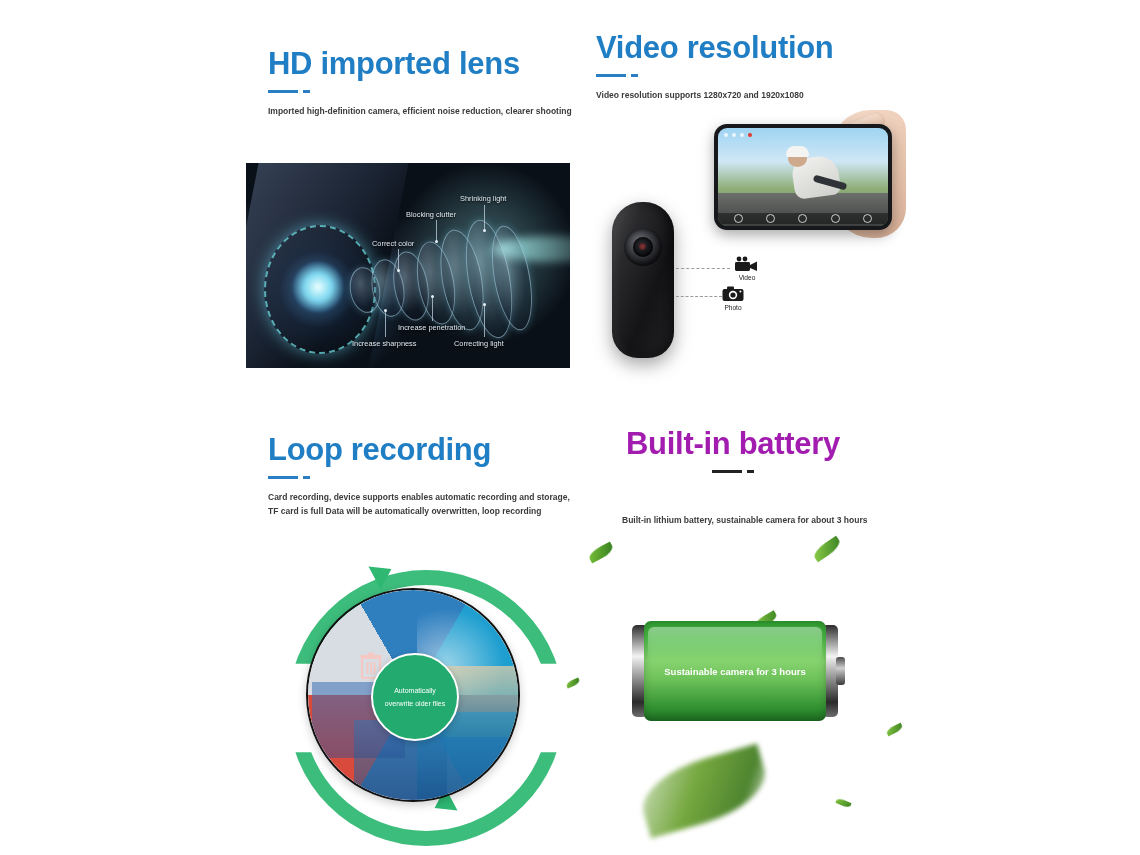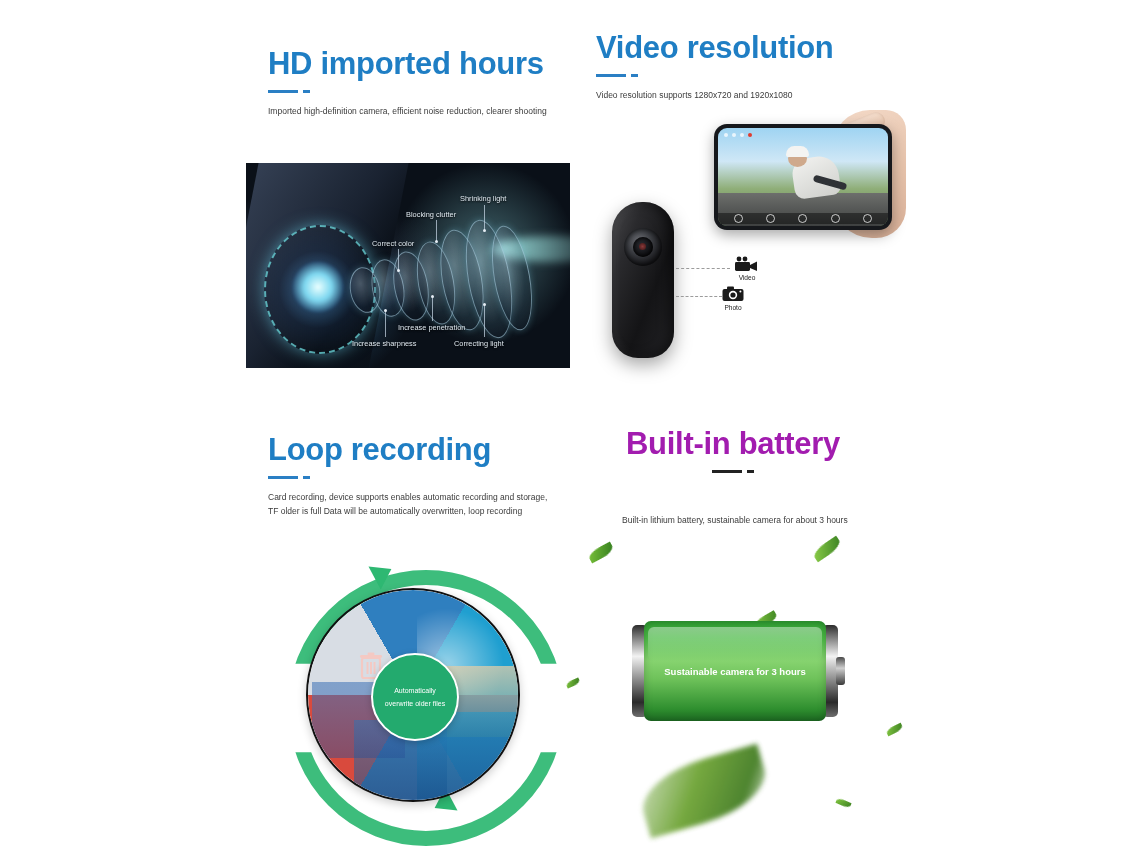--- a/index.html
+++ b/index.html
@@ -20,21 +20,21 @@
 
   .rule{display:flex;align-items:center;gap:5px;margin-top:9px;}
   .rule .long{display:block;width:30px;height:3px;background:#2a7fc4;}
   .rule .short{display:block;width:7px;height:3px;background:#2a7fc4;}
   .rule-dark .long{background:#222;}
   .rule-dark .short{background:#222;}
   .rule-center{justify-content:center;}
 
   .sect-sub{
     font-size:8.5px;color:#3b3b3b;line-height:1.75;margin-top:11px;
-    font-weight:400;
+    font-weight:700;
   }
   .sect-sub.center{text-align:center;margin-top:40px;}
 
   
   .sec-lens{position:absolute;left:268px;top:48px;}
   .sec-video{position:absolute;left:596px;top:32px;}
   .sec-loop{position:absolute;left:268px;top:434px;}
   .sec-batt{position:absolute;left:622px;top:428px;width:222px;text-align:center;}
 
   
@@ -232,21 +232,21 @@
   .leaf-s4{left:886px;top:726px;width:17px;height:7px;background:linear-gradient(120deg,#84c742,#3a7f20);transform:rotate(-26deg);}
   .leaf-s5{left:566px;top:680px;width:14px;height:6px;background:linear-gradient(120deg,#7fc33d,#36791f);transform:rotate(-24deg);}
   .leaf-s6{left:836px;top:800px;width:15px;height:6px;background:linear-gradient(120deg,#84c742,#3a7f20);transform:rotate(24deg);}
 </style>
 </head>
 <body>
 
 <div class="page">
 
   <div class="sec-lens">
-    <div class="sect-title title-blue">HD imported hours</div>
+    <div class="sect-title title-blue">HD imported lens</div>
     <div class="rule">
       <span class="long"></span>
       <span class="short"></span>
     </div>
     <div class="sect-sub">Imported high-definition camera, efficient noise reduction, clearer shooting</div>
   </div>
 
   <div class="lens-photo">
     <div class="facet"></div>
     <div class="gleam"></div>
@@ -356,21 +356,21 @@
   <div class="io-lbl" style="left:716px;top:304px;width:34px;">Photo</div>
 
   <div class="sec-loop">
     <div class="sect-title title-blue">Loop recording</div>
     <div class="rule">
       <span class="long"></span>
       <span class="short"></span>
     </div>
     <div class="sect-sub">
       <div>Card recording, device supports enables automatic recording and storage,</div>
-      <div>TF older is full Data will be automatically overwritten, loop recording</div>
+      <div>TF card is full Data will be automatically overwritten, loop recording</div>
     </div>
   </div>
 
   <div class="wheel">
     <div class="arrow-ring"></div>
     <div class="arrow-head ah1"></div>
     <div class="arrow-head ah2"></div>
 
     <div class="pie">
 

